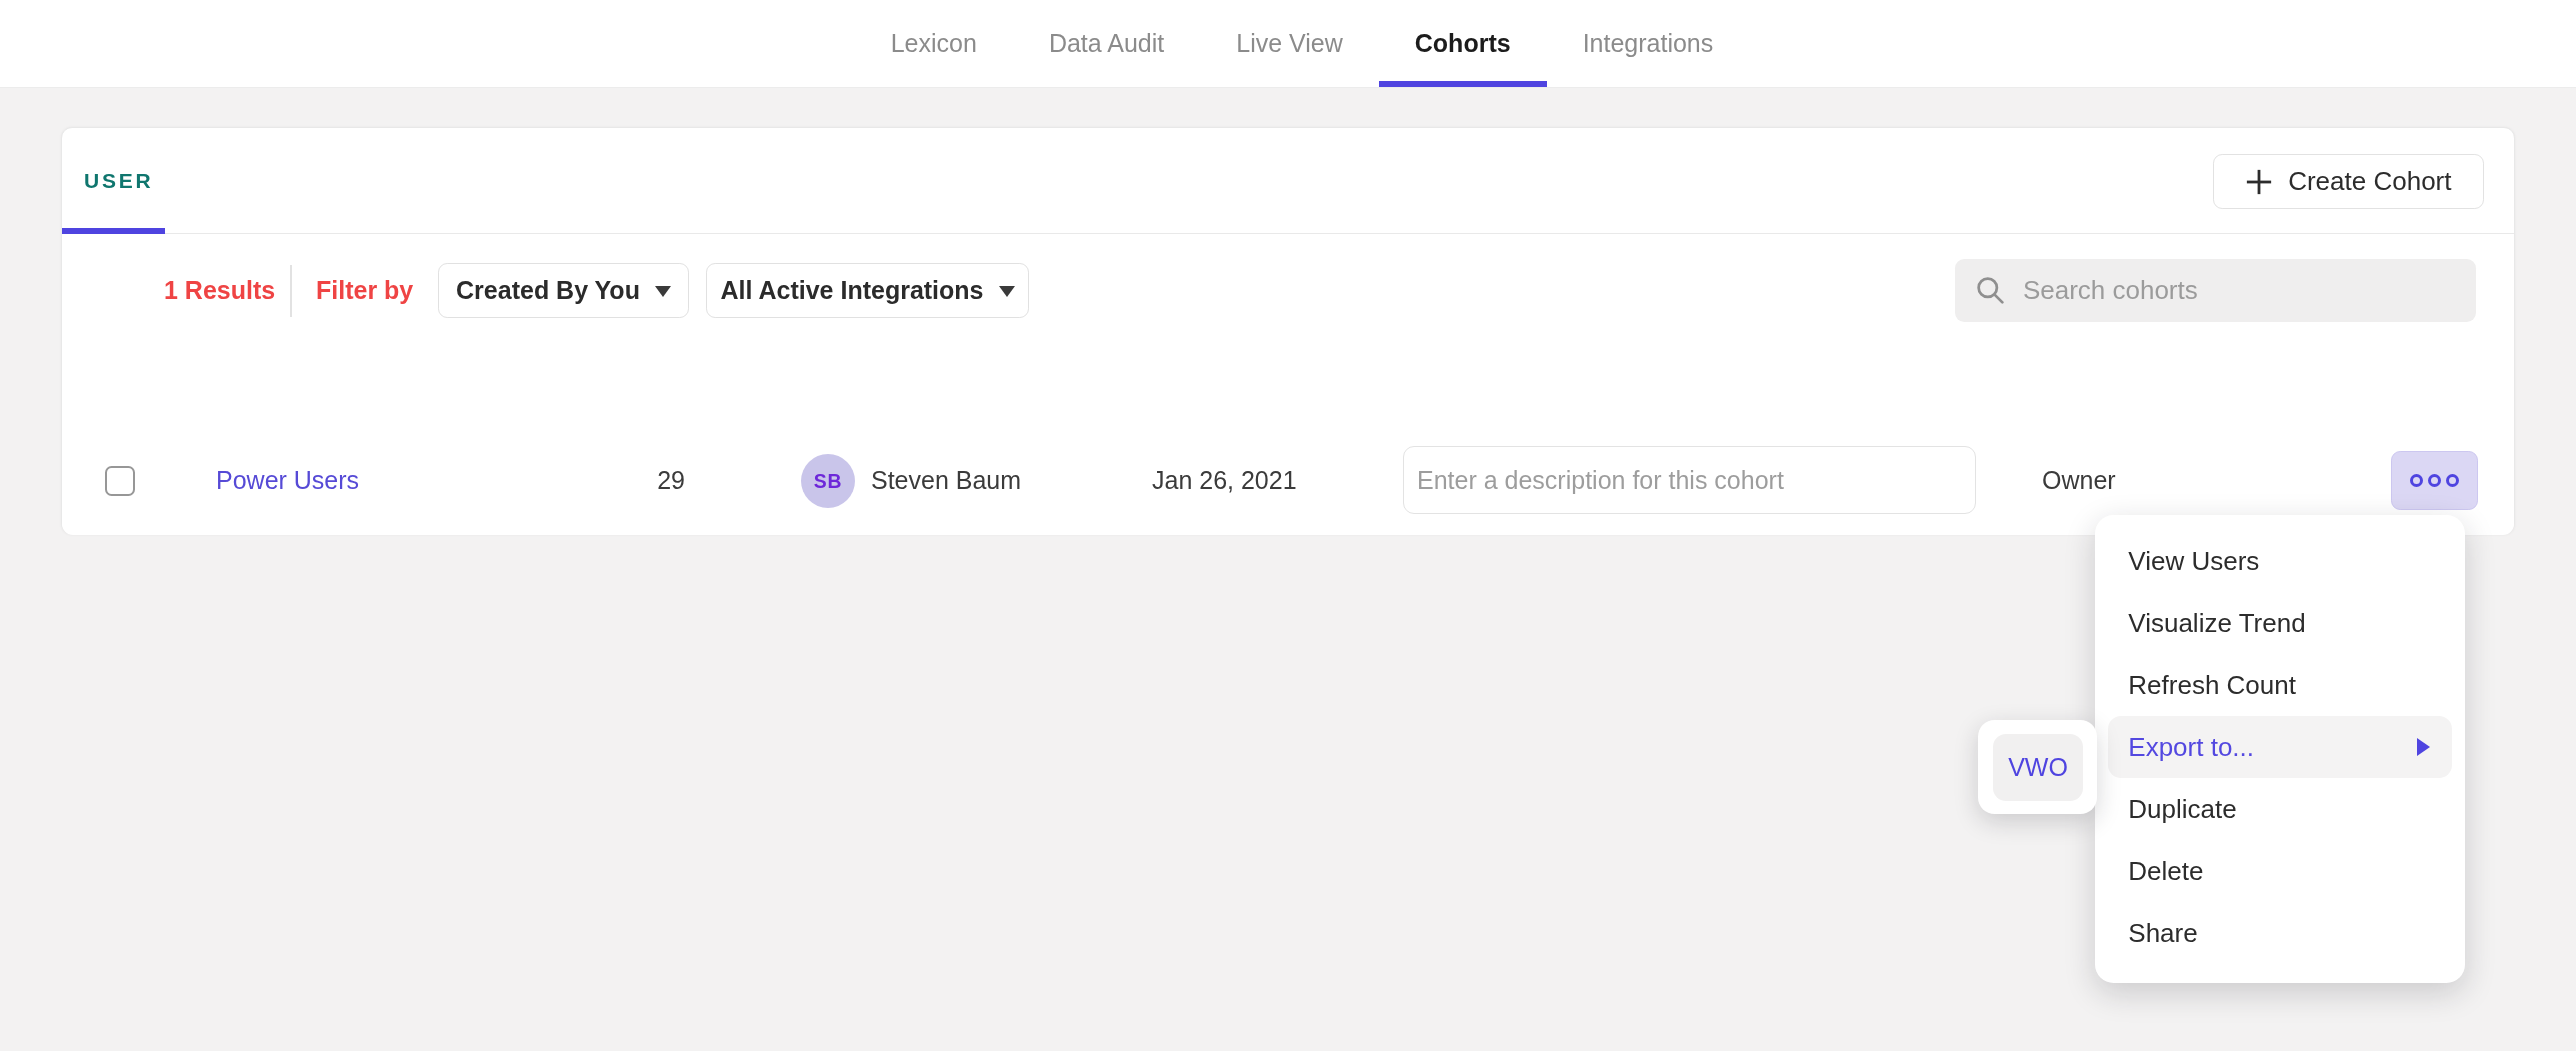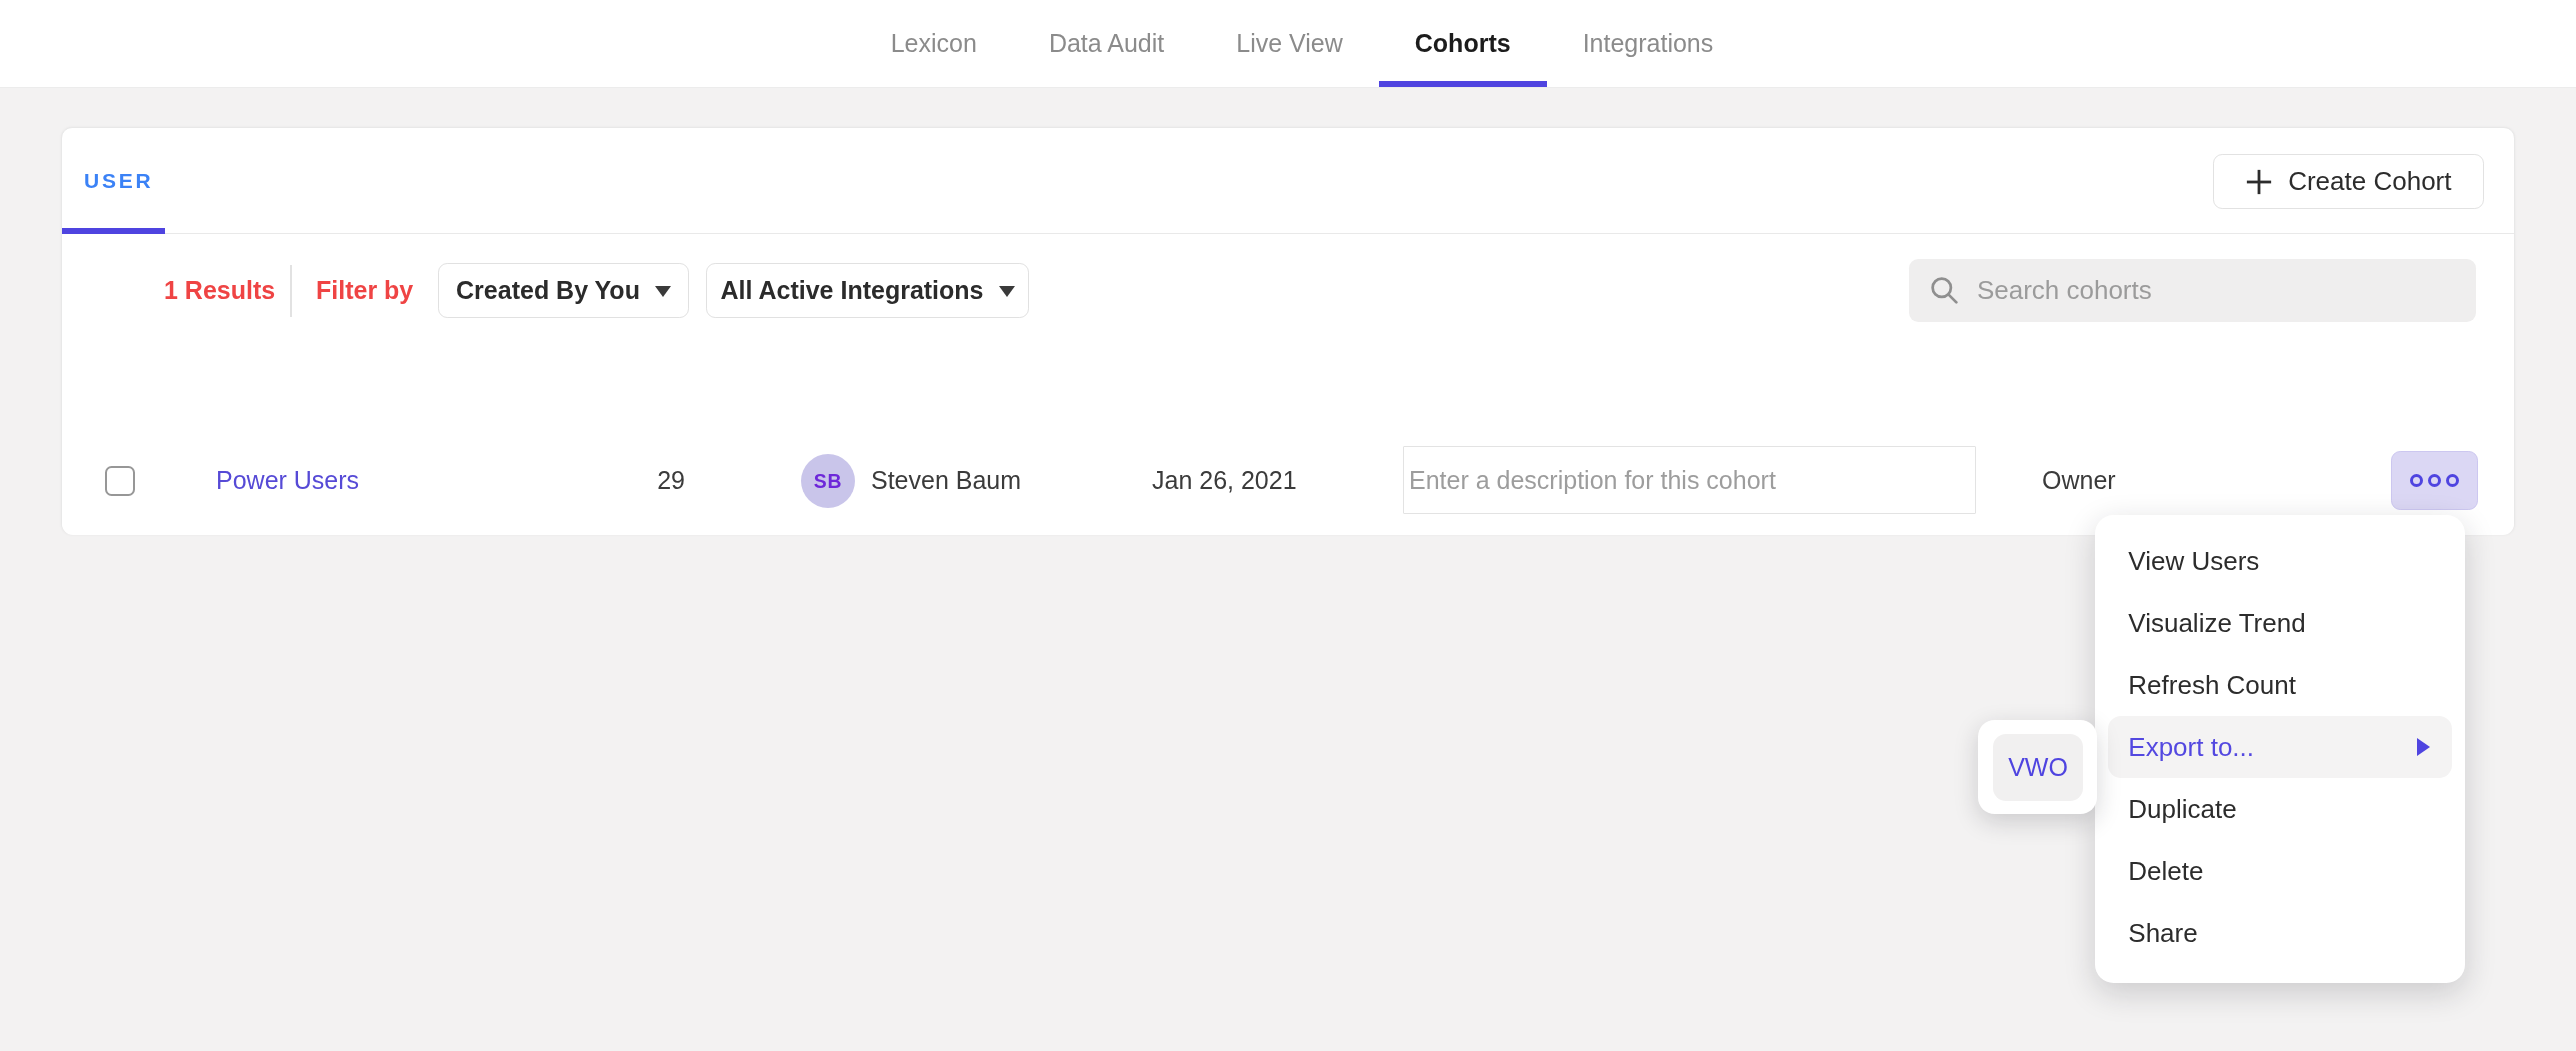--- a/index.html
+++ b/index.html
@@ -16,21 +16,21 @@
   .nav-underline { position:absolute; left:0; right:0; bottom:0; height:6.5px; background:#4f44e0; }
 
   
   .card { position:absolute; left:61px; top:127px; width:2454px; height:407px;
           background:#fff; border:0.9px solid #e8e8e8; border-radius:11px;
           box-shadow:0 0.9px 2.8px rgba(0,0,0,.05); }
 
   .card-header { position:absolute; left:0; top:0; right:0; height:106px;
           border-bottom:0.9px solid #e9e9e9; }
   .user-tab { position:absolute; left:22px; top:0; height:100%; display:flex; align-items:center;
-          font-size:21px; font-weight:700; letter-spacing:2.8px; color:#3b82f6; cursor:pointer; }
+          font-size:21px; font-weight:700; letter-spacing:2.8px; color:#0f766e; cursor:pointer; }
   .tab-indicator { position:absolute; left:0; bottom:-0.9px; width:103px; height:5.5px; background:#4f44e0; }
 
   .create-btn { position:absolute; right:30.5px; top:26px; height:55px; padding:0 31px;
           display:flex; align-items:center; gap:15.7px; background:#fff;
           border:0.9px solid #e2e2e2; border-radius:9.2px; cursor:pointer;
           font-size:26px; font-weight:500; color:#2c2c2c; font-family:inherit; }
 
   
   .filter-row { position:absolute; left:0; top:106px; right:0; height:114px; }
   .f-text { position:absolute; top:41px; line-height:31px; font-size:25px; font-weight:700; color:#ef4444; }
@@ -38,21 +38,21 @@
   .v-divider { position:absolute; left:228px; top:31px; width:1.8px; height:52px; background:#e2e2e2; }
   .filter-by { left:254px; }
   .dropdown { position:absolute; top:29px; height:55px; border:0.9px solid #e1e1e1; border-radius:9.2px;
           background:#fff; display:flex; align-items:center; justify-content:center; gap:15px;
           font-size:25px; font-weight:700; color:#2b2b2b; cursor:pointer; font-family:inherit; }
   .dd-created { left:376px; width:251px; }
   .dd-integrations { left:644px; width:323px; }
   .caret { width:0; height:0; border-left:8.3px solid transparent; border-right:8.3px solid transparent;
           border-top:11px solid #3a3a3a; margin-top:2.8px; }
 
-  .search-box { position:absolute; right:38px; top:25px; width:567px; height:63px;
+  .search-box { position:absolute; right:38px; top:25px; width:521px; height:63px;
           background:#efeeee; border-radius:9.2px; display:flex; align-items:center;
           padding-left:20.3px; gap:16.6px; }
   .search-box input { flex:1; border:none; outline:none; background:transparent;
           font-size:26px; color:#444; font-family:inherit; }
   .search-box input::placeholder { color:#9b9b9b; }
 
   
   .table-header { position:absolute; left:0; top:220px; right:0; height:78px;
           background:#f5f4f4; border-top:0.9px solid #ececec; border-bottom:0.9px solid #ececec; }
   .th { position:absolute; top:24px; line-height:30px; font-size:24px; font-weight:500; color:#646464; }
@@ -67,21 +67,21 @@
           border-radius:0 0 11px 11px; }
   .table-row .checkbox { left:43px; top:40px; }
   .td { position:absolute; top:39px; line-height:31px; font-size:25px; color:#3b3b3b; }
   .cohort-link { left:154px; color:#564ad6; cursor:pointer; }
   .avatar { position:absolute; left:739px; top:28px; width:54px; height:54px; border-radius:50%;
           background:#c9c5ea; display:flex; align-items:center; justify-content:center;
           color:#6d28d9; font-size:19.4px; font-weight:700; letter-spacing:0.9px; }
   .creator-name { left:809px; }
   .modified-date { left:1090px; }
   .desc-input { position:absolute; left:1341px; top:20.3px; width:573px; height:68px;
-          border:1.8px solid #e3e3e3; border-radius:1px; padding:0 5px;
+          border:1.8px solid #e3e3e3; border-radius:11px; padding:0 13px;
           font-size:25px; color:#444; font-family:inherit; outline:none; }
   .desc-input::placeholder { color:#9d9d9d; }
   .access-val { left:1980px; }
 
   .more-btn { position:absolute; left:2329px; top:25px; width:87px; height:59px;
           background:#dbd7f4; border:0.9px solid #ccc7f0; border-radius:9.2px;
           display:flex; align-items:center; justify-content:center; gap:4.6px; cursor:pointer; }
   .dot { width:13px; height:13px; border:3.7px solid #4f44e0; border-radius:50%; }
 
   

